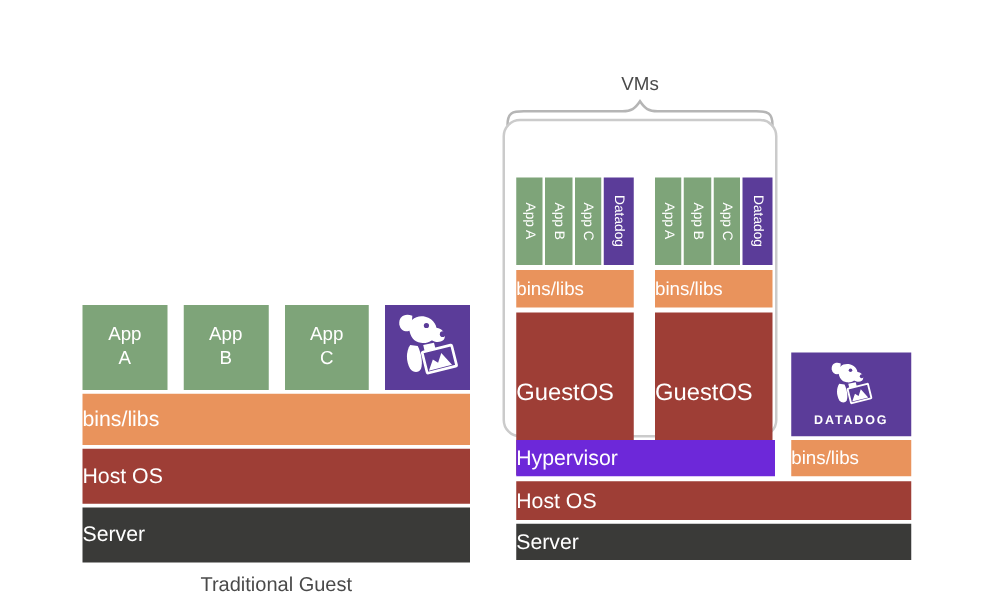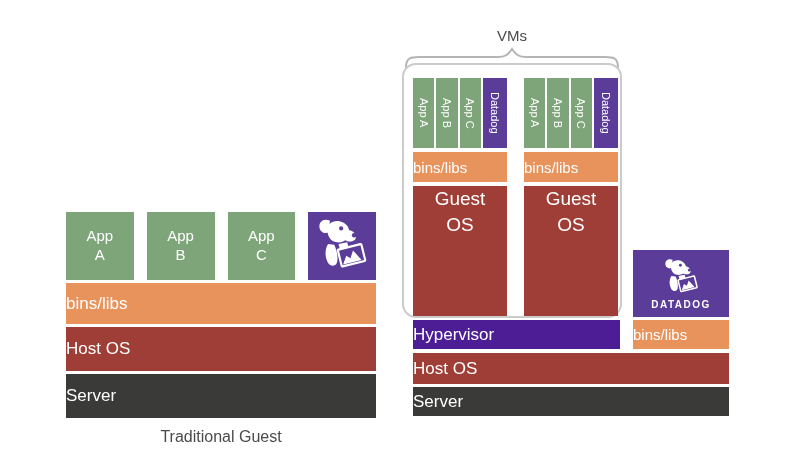--- a/index.html
+++ b/index.html
@@ -1,20 +1,20 @@
 <!DOCTYPE html>
 <html><head>
 <meta charset="utf-8">
 <style>
   html,body{margin:0;padding:0;background:#ffffff;}
   #canvas{
     position:relative;width:800px;height:475px;background:#ffffff;
     font-family:"Liberation Sans","DejaVu Sans",sans-serif;overflow:hidden;
   }
-  .abs{position:absolute;}
+  .abs{position:absolute;margin-top:32px;}
   .bar{
     display:flex;align-items:center;justify-content:flex-start;
     color:#ffffff;box-sizing:border-box;
   }
   
   .l-apps{left:66px;top:212px;width:310px;height:68px;display:flex;gap:13px;}
   .app-box{flex:1;background:#7EA479;color:#fff;display:flex;flex-direction:column;
     align-items:center;justify-content:center;font-size:15px;line-height:1.25;text-align:right;}
   .logo-box{flex:1;background:#5B3C99;display:flex;align-items:center;justify-content:center;}
   .l-bins{left:66px;top:283px;width:310px;height:41px;background:#E9935C;font-size:17px;}
@@ -28,22 +28,22 @@
   .vm-outline{left:402px;top:63px;width:220px;height:255px;border:2px solid #CBCBCB;
     border-radius:14px;box-sizing:border-box;background:transparent;}
   .vm{top:78px;width:94px;height:238px;}
   .vm1{left:413px;} .vm2{left:524px;}
   .vm-apps{left:0;top:0;width:100%;height:70px;display:flex;gap:2px;}
   .vm-cell{flex:1;background:#7EA479;display:flex;align-items:center;justify-content:center;}
   .vm-cell.dd{background:#5B3C99;flex:1.12;}
   .vm-cell span{writing-mode:vertical-rl;color:#fff;font-size:11px;white-space:nowrap;}
   .vm-bins{left:0;top:74px;width:100%;height:30px;background:#E9935C;font-size:15px;}
   .vm-guest{left:0;top:108px;width:100%;height:130px;background:#9E3E36;
-    flex-direction:column;font-size:19px;line-height:1.35;}
-  .hypervisor{left:413px;top:320px;width:207px;height:29px;background:#4c1d95;font-size:17px;}
+    flex-direction:row;font-size:19px;line-height:1.35;}
+  .hypervisor{left:413px;top:320px;width:207px;height:29px;background:#6d28d9;font-size:17px;}
   .r-host{left:413px;top:353px;width:316px;height:31px;background:#9E3E36;font-size:17px;}
   .r-server{left:413px;top:387px;width:316px;height:29px;background:#3A3A38;font-size:17px;}
   .r-caption{left:413px;top:428px;width:316px;}
   .dd-box{left:633px;top:250px;width:96px;height:67px;background:#5B3C99;
     display:flex;flex-direction:column;align-items:center;justify-content:center;}
   .dd-brand{color:#fff;font-size:10px;font-weight:bold;letter-spacing:1.5px;margin-top:1px;}
   .dd-bins{left:633px;top:320px;width:96px;height:29px;background:#E9935C;font-size:15px;}
 </style>
 </head>
 <body>

